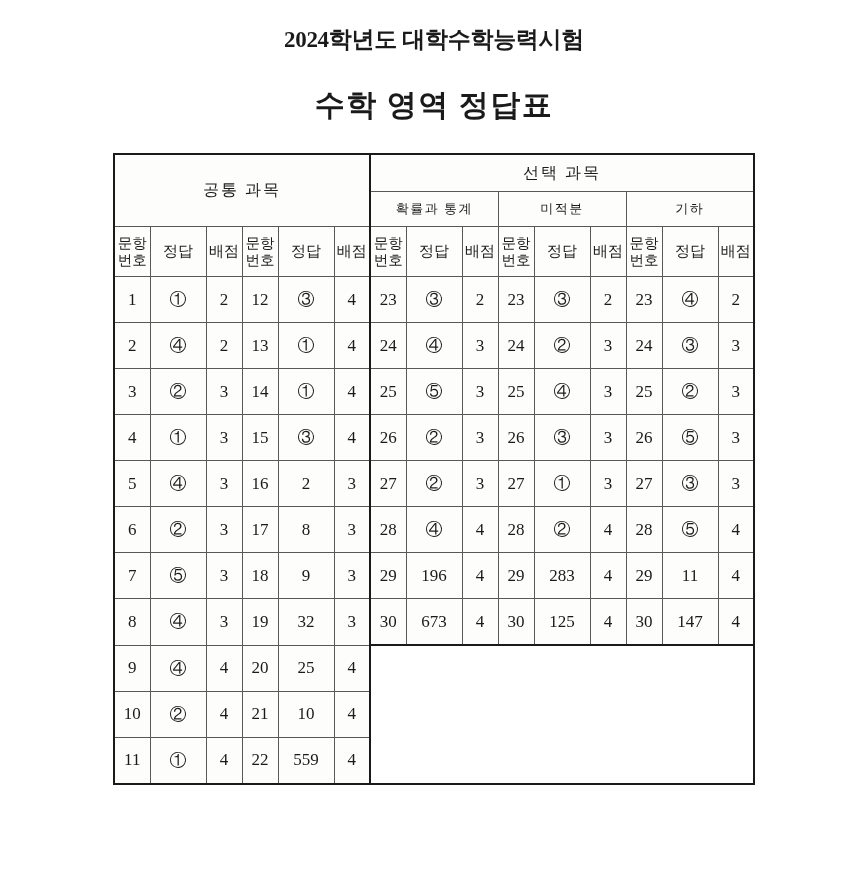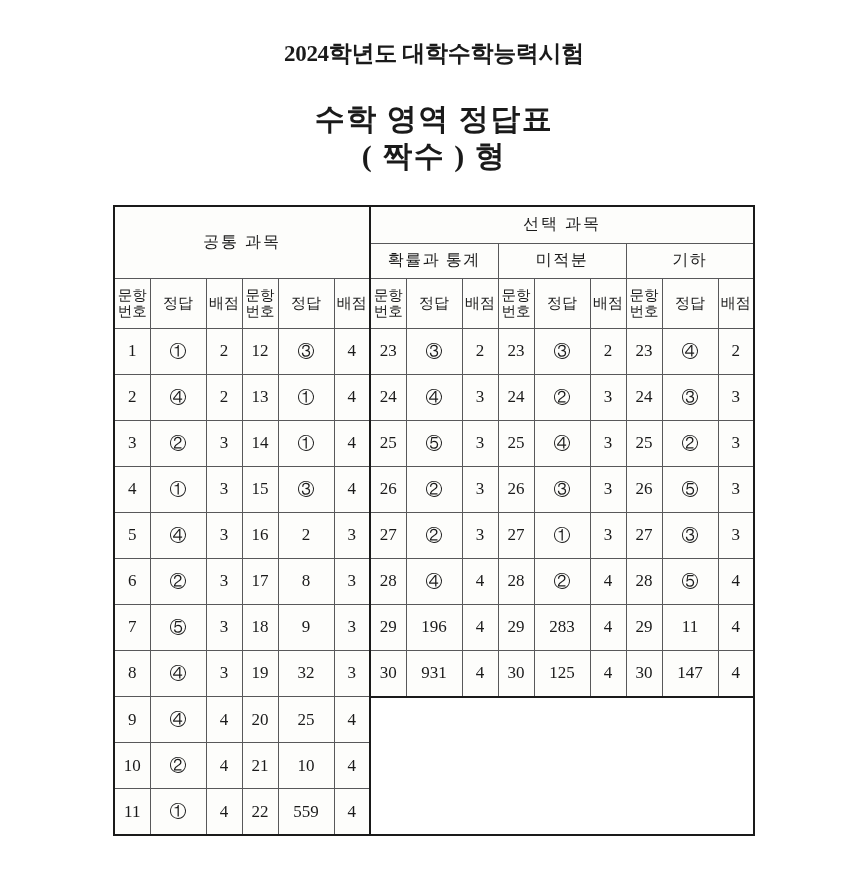--- a/index.html
+++ b/index.html
@@ -12,21 +12,21 @@
     height: 885px;
     font-family: "Liberation Serif", "DejaVu Serif", serif;
     color: #1a1a1a;
     overflow: hidden;
     position: relative;
   }
 
   
   .titles {
     text-align: center;
-    padding-top: 40px;
+    padding-top: 26px;
   }
   .title-main {
     font-size: 23px;
     font-weight: bold;
     letter-spacing: -0.3px;
     line-height: 1.2;
   }
   .title-sub {
     font-size: 30px;
     font-weight: bold;
@@ -71,21 +71,21 @@
   }
 
   .grp-head {
     height: 36px;
     font-size: 16px;
     letter-spacing: 2px;
     font-family: Liberation Serif, serif;
   }
   .sub-head {
     height: 34px;
-    font-size: 16px;
+    font-size: 13px;
     letter-spacing: 1.5px;
     margin-left: 38px;
   }
   .col-head {
     height: 49px;
     font-size: 15px;
     line-height: 1.12;
   }
   .col-head .two-line {
     display: block;
@@ -118,21 +118,20 @@
     border: none !important;
     background: transparent !important;
   }
 </style>
 </head>
 <body>
 
 <div class="titles">
   <div class="title-main">2024학년도 대학수학능력시험</div>
   <div class="title-sub">수학 영역 정답표</div>
-  <div class="title-form">( 짝수 ) 형</div>
 </div>
 
 <div class="table-zone">
   <table class="answer-table">
     <colgroup>
       <col class="c-num">
         <col class="c-ans">
         <col class="c-pt">
       <col class="c-num">
         <col class="c-ans">
@@ -315,21 +314,21 @@
           <td class=" blk-right num">4</td>
         </tr>
         <tr class="data-row">
           <td class=" num">8</td>
           <td class=" circled">④</td>
           <td class=" num">3</td>
           <td class=" num">19</td>
           <td class=" num">32</td>
           <td class=" blk-right num">3</td>
           <td class=" blk-bottom blk-left num">30</td>
-          <td class=" blk-bottom num">931</td>
+          <td class=" blk-bottom num">673</td>
           <td class=" blk-bottom num">4</td>
           <td class=" blk-bottom num">30</td>
           <td class=" blk-bottom num">125</td>
           <td class=" blk-bottom num">4</td>
           <td class=" blk-bottom num">30</td>
           <td class=" blk-bottom num">147</td>
           <td class=" blk-bottom blk-right num">4</td>
         </tr>
         <tr class="data-row">
           <td class=" num">9</td>

